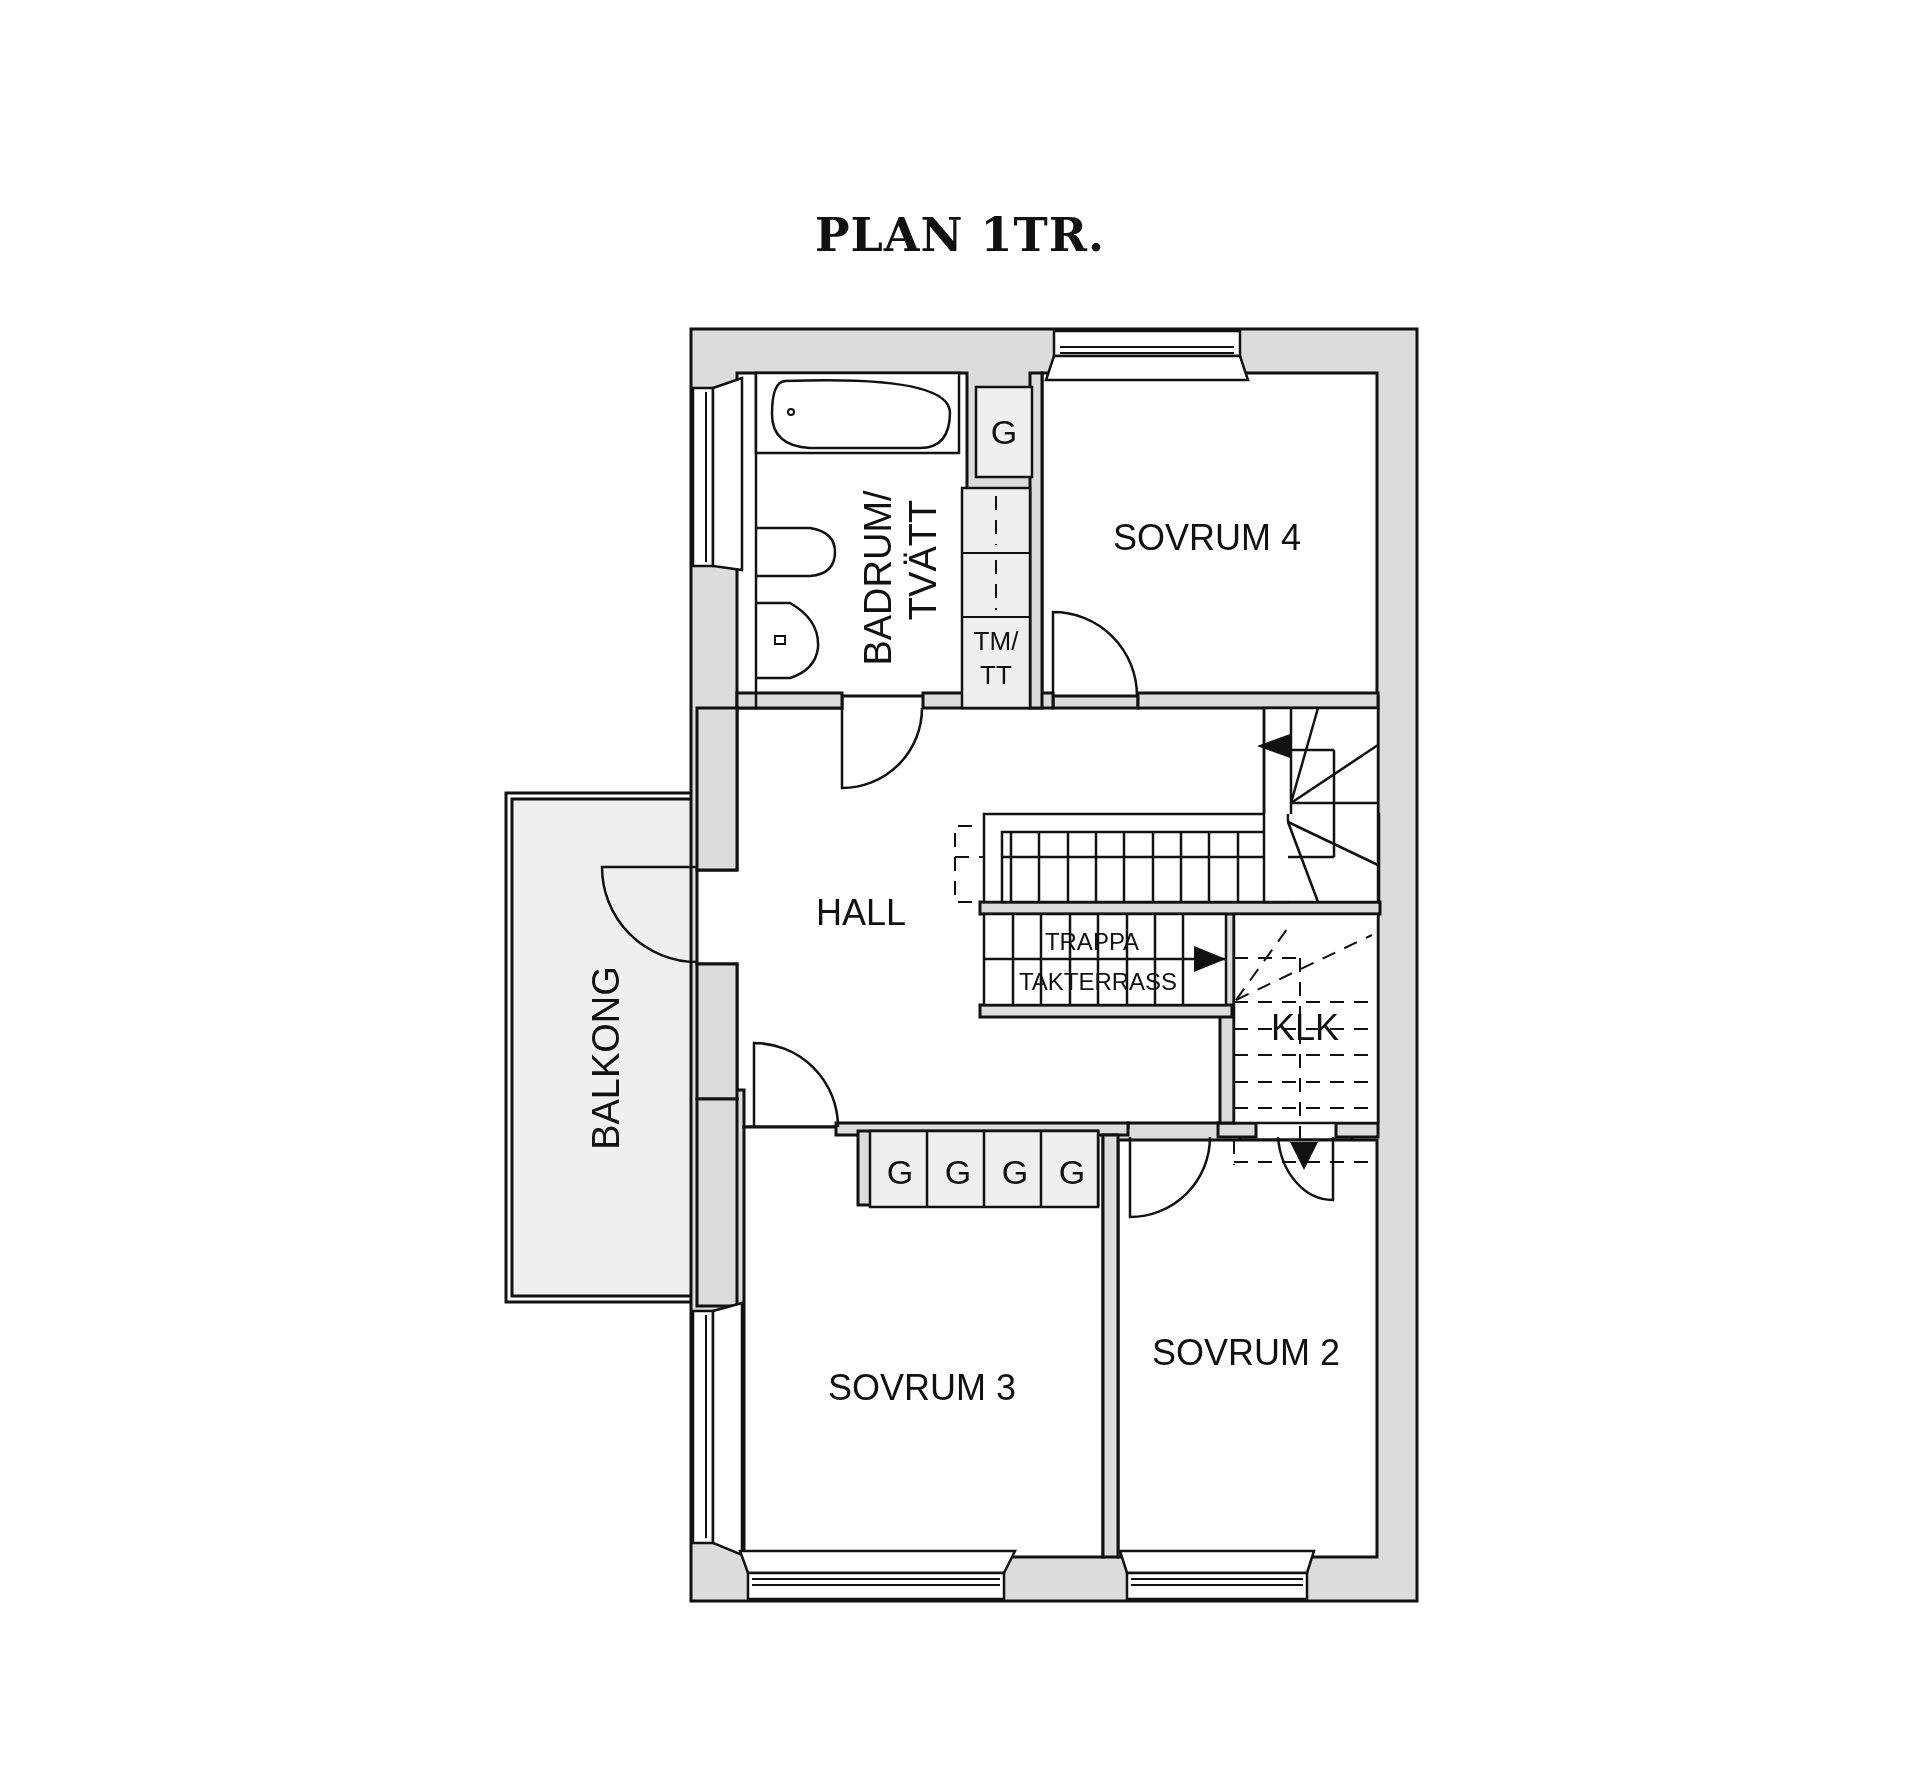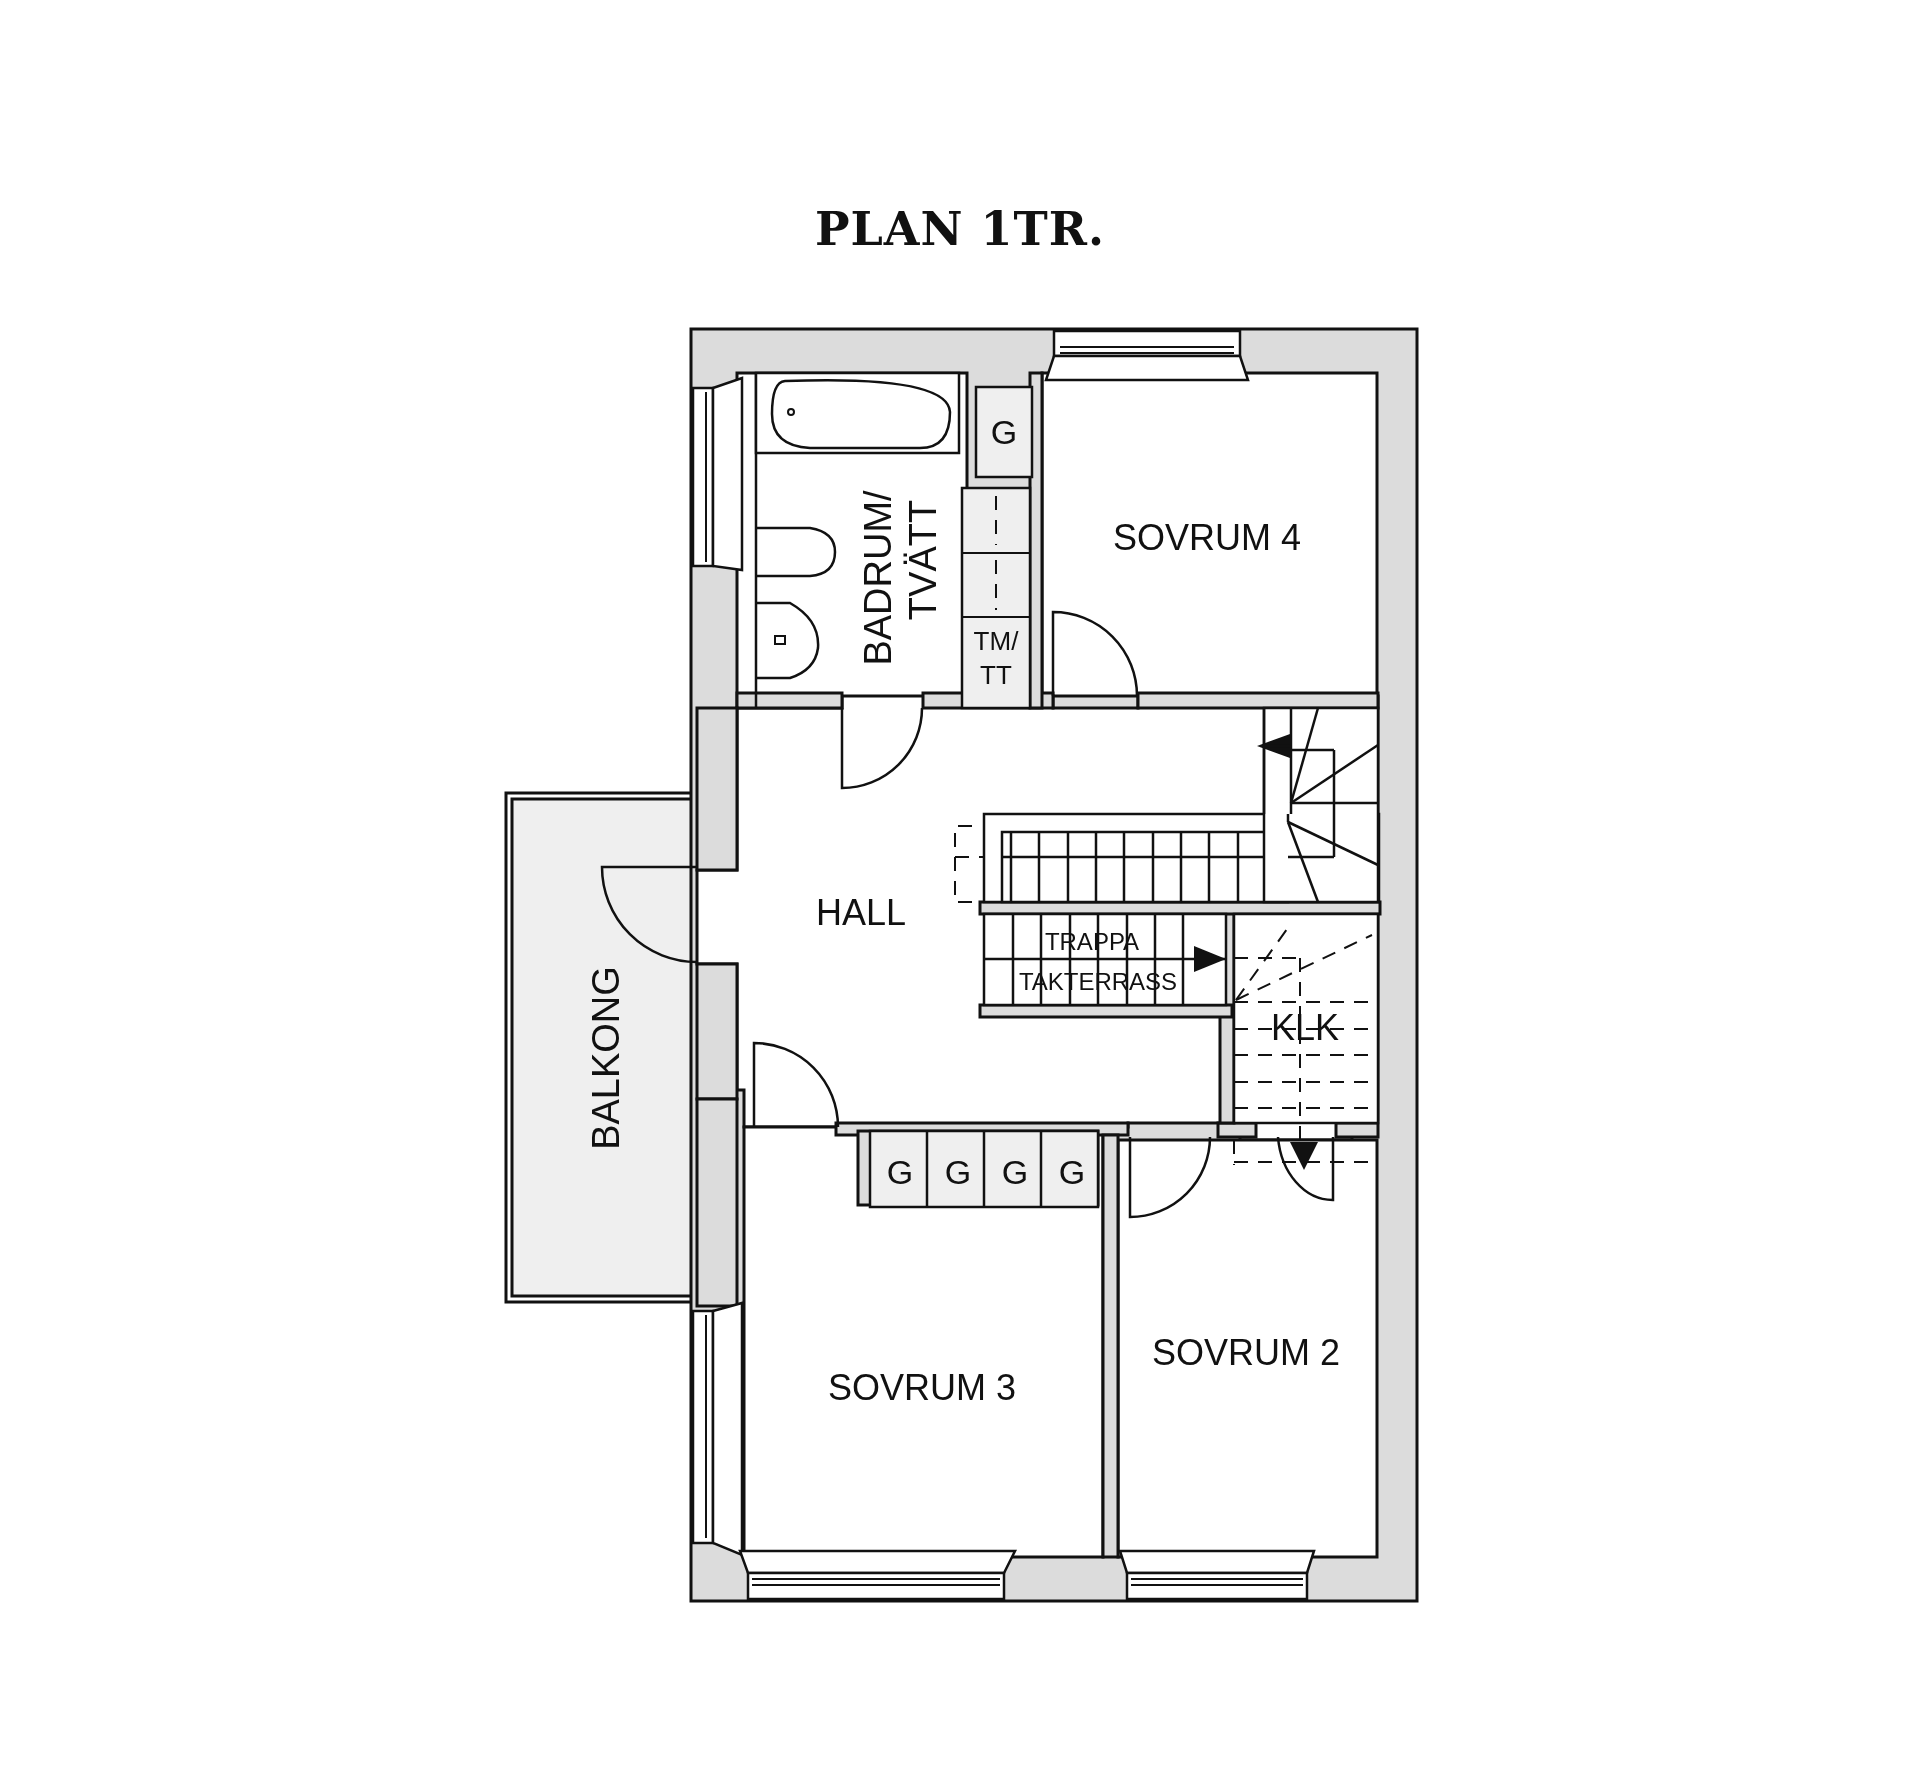--- a/index.html
+++ b/index.html
@@ -1,18 +1,18 @@
 <!DOCTYPE html>
 <html><head>
 <meta charset="utf-8">
 <style>
   html, body { margin: 0; padding: 0; background: #ffffff; }
   body { width: 1920px; height: 1787px; position: relative; overflow: hidden; }
   .title {
-    position: absolute; left: 0; top: 202px; width: 1920px; text-align: center;
+    position: absolute; left: 0; top: 208px; width: 1920px; text-align: center;
     font-family: "DejaVu Serif", "Liberation Serif", serif; font-weight: bold;
     font-size: 46px; letter-spacing: 1px; color: #111;
   }
   svg { position: absolute; left: 0; top: 0; }
   .lbl { font-family: "Liberation Sans", "DejaVu Sans", sans-serif; fill: #111; }
   .wall { fill: #dcdcdc; stroke: #111; stroke-width: 3; }
   .room { fill: #ffffff; stroke: #111; stroke-width: 3; }
   .ln { stroke: #111; stroke-width: 2.5; fill: none; }
   .thin { stroke: #111; stroke-width: 2; fill: none; }
   .dash { stroke: #111; stroke-width: 2; fill: none; stroke-dasharray: 14 10; }

